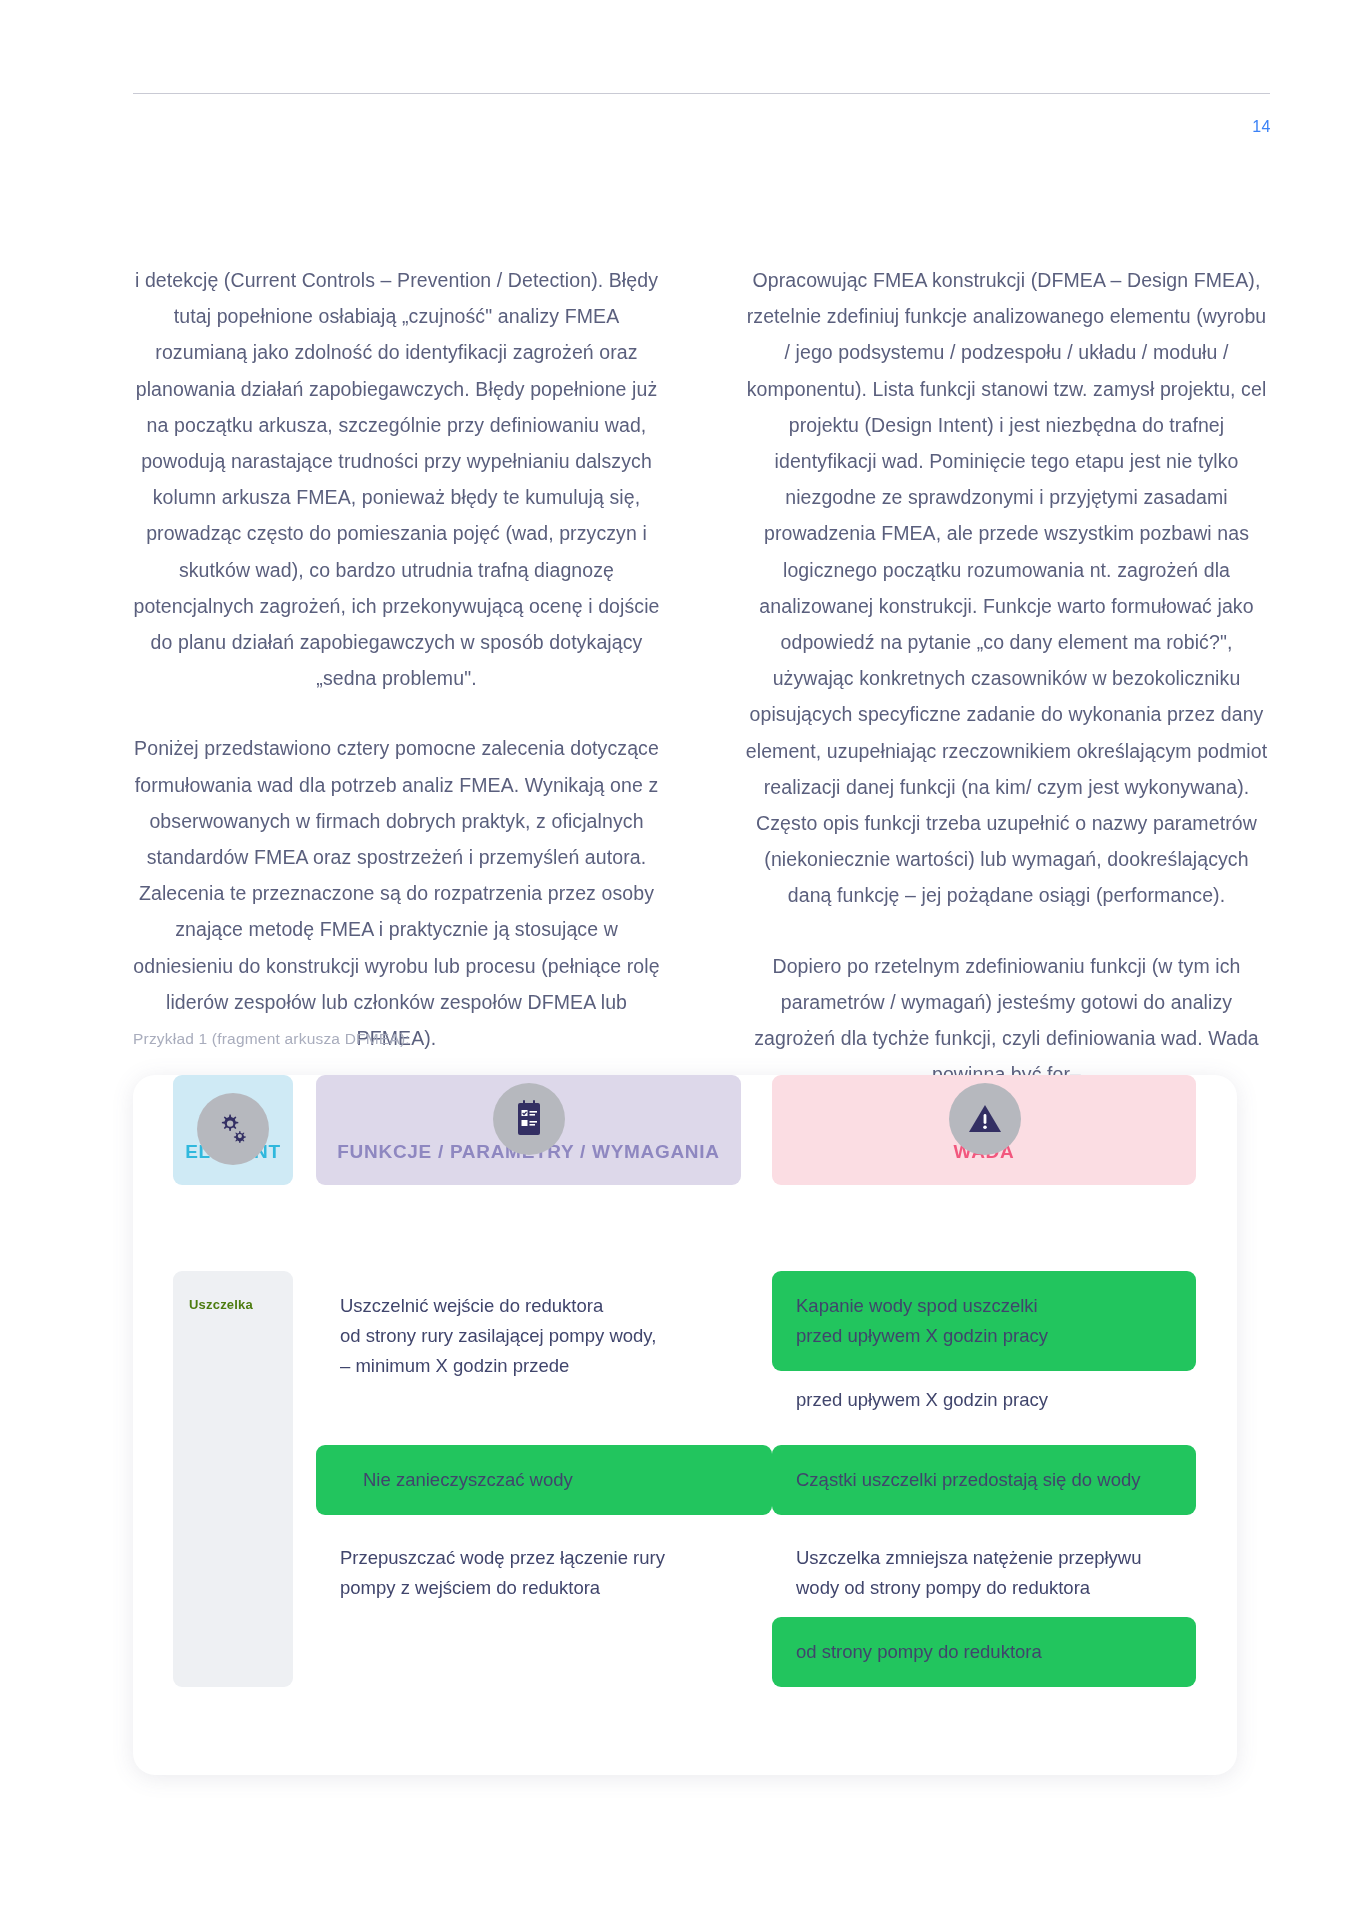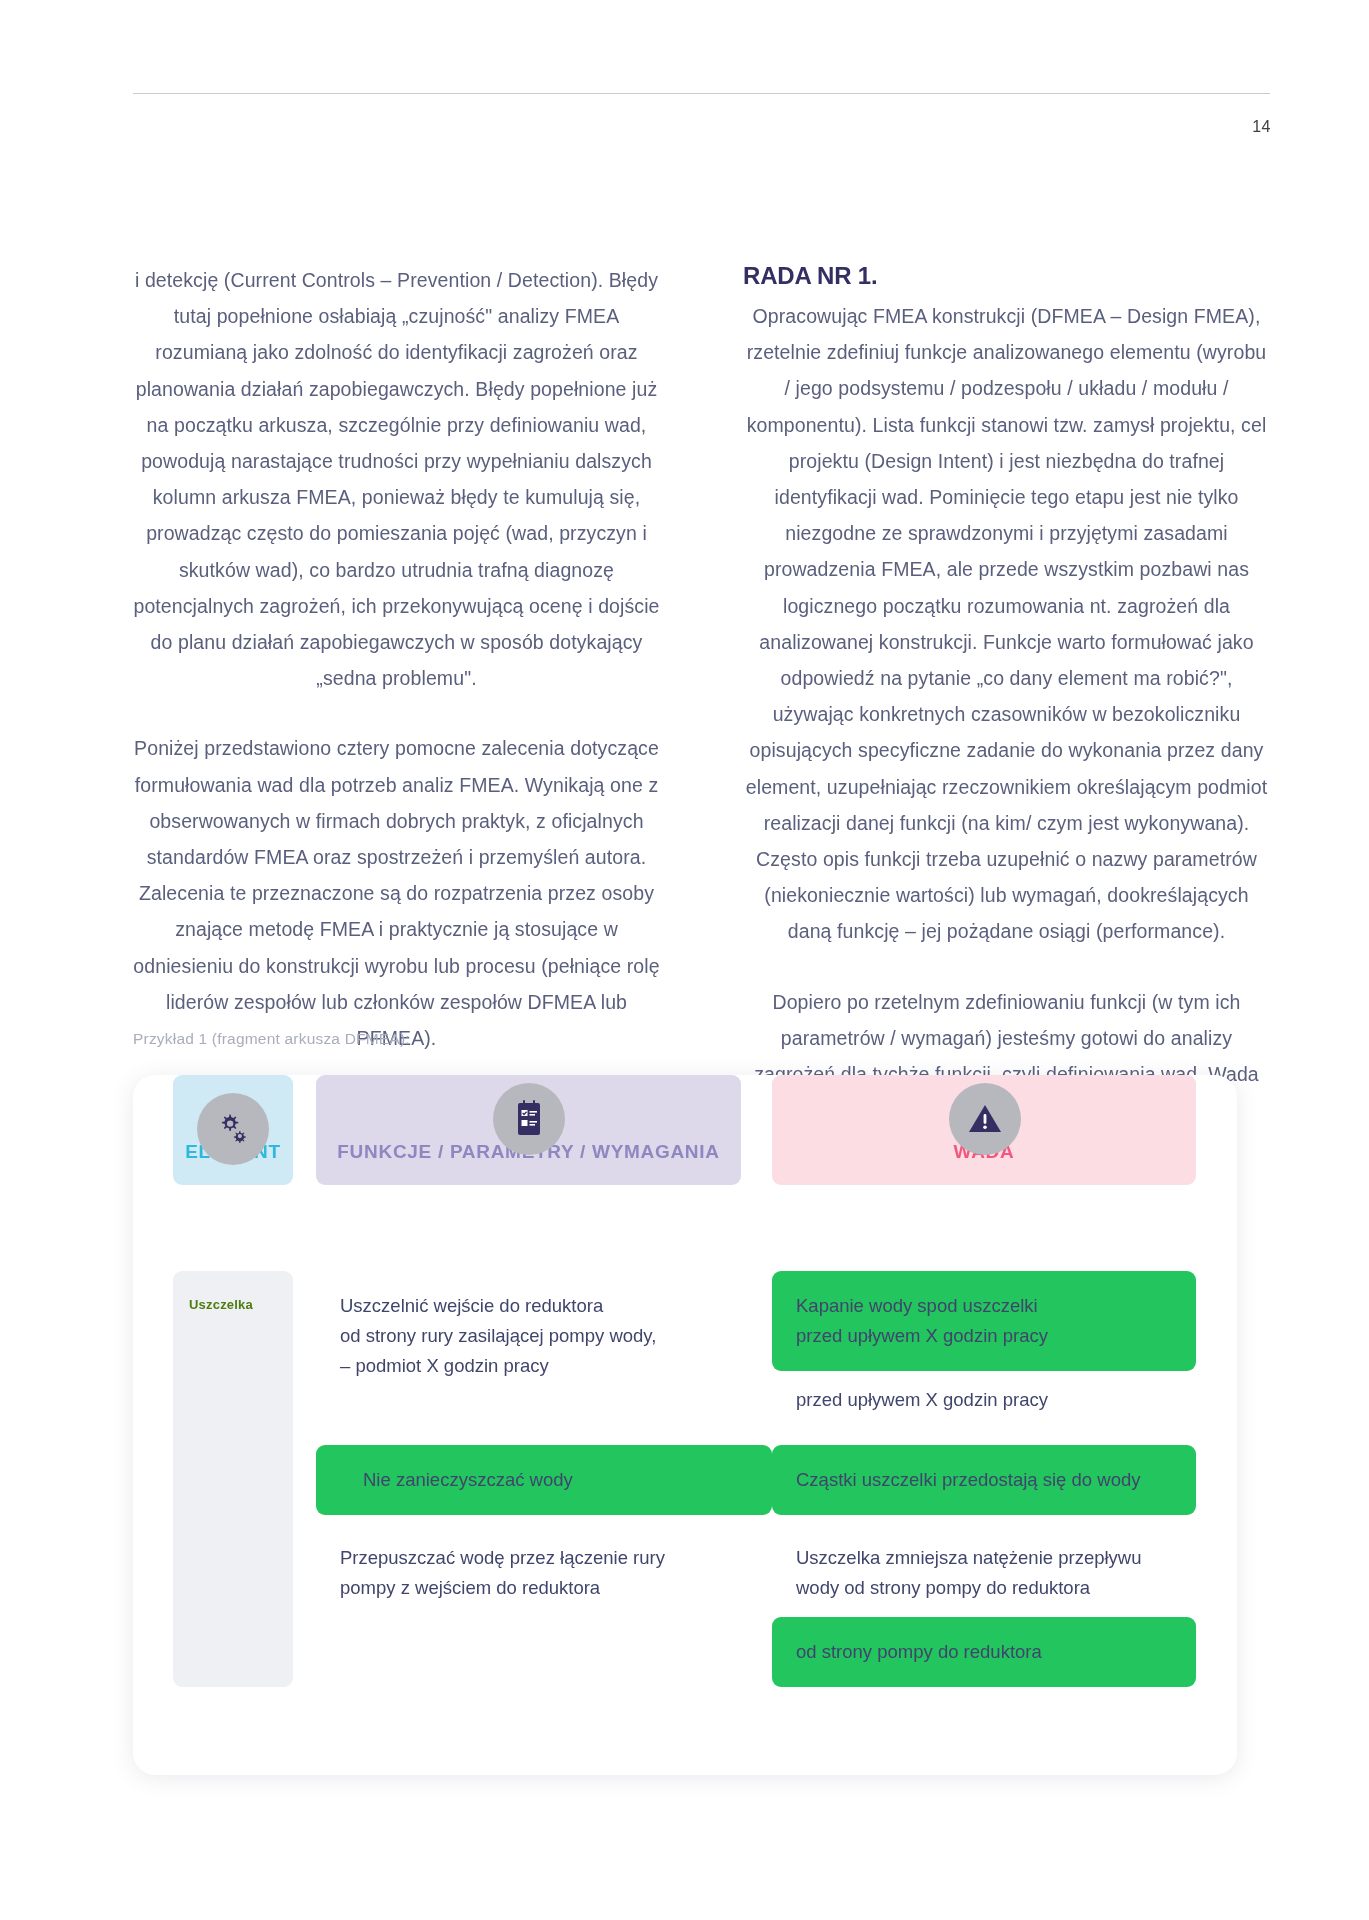--- a/index.html
+++ b/index.html
@@ -30,21 +30,21 @@
     width: 1137px;
     height: 1px;
     background: #c9cad4;
   }
   .page-number {
     position: absolute;
     right: 98px;
     top: 118px;
     font-size: 16px;
     letter-spacing: 0.5px;
-    color: #404040;
+    color: #3b82f6;
     font-family: "Liberation Sans", sans-serif;
   }
 
   
   .columns {
     position: absolute;
     left: 133px;
     top: 262px;
     width: 1137px;
     display: flex;
@@ -201,21 +201,20 @@
   <div class="page-number">14</div>
 
   <div class="columns">
 
     <div class="col">
       <p>i detekcję (Current Controls – Prevention / Detection). Błędy tutaj popełnione osłabiają „czujność" analizy FMEA rozumianą jako zdolność do identyfikacji zagrożeń oraz planowania działań zapobiegawczych. Błędy popełnione już na początku arkusza, szczególnie przy definiowaniu wad, powodują narastające trudności przy wypełnianiu dalszych kolumn arkusza FMEA, ponieważ błędy te kumulują się, prowadząc często do pomieszania pojęć (wad, przyczyn i skutków wad), co bardzo utrudnia trafną diagnozę potencjalnych zagrożeń, ich przekonywującą ocenę i dojście do planu działań zapobiegawczych w sposób dotykający „sedna problemu".</p>
       <p>Poniżej przedstawiono cztery pomocne zalecenia dotyczące formułowania wad dla potrzeb analiz FMEA. Wynikają one z obserwowanych w firmach dobrych praktyk, z oficjalnych standardów FMEA oraz spostrzeżeń i przemyśleń autora. Zalecenia te przeznaczone są do rozpatrzenia przez osoby znające metodę FMEA i praktycznie ją stosujące w odniesieniu do konstrukcji wyrobu lub procesu (pełniące rolę liderów zespołów lub członków zespołów DFMEA lub PFMEA).</p>
     </div>
 
     <div class="col">
-      <h2 class="advice-title">RADA NR 1.</h2>
       <p>Opracowując FMEA konstrukcji (DFMEA – Design FMEA), rzetelnie zdefiniuj funkcje analizowanego elementu (wyrobu / jego podsystemu / podzespołu / układu / modułu / komponentu). Lista funkcji stanowi tzw. zamysł projektu, cel projektu (Design Intent) i jest niezbędna do trafnej identyfikacji wad. Pominięcie tego etapu jest nie tylko niezgodne ze sprawdzonymi i przyjętymi zasadami prowadzenia FMEA, ale przede wszystkim pozbawi nas logicznego początku rozumowania nt. zagrożeń dla analizowanej konstrukcji. Funkcje warto formułować jako odpowiedź na pytanie „co dany element ma robić?", używając konkretnych czasowników w bezokoliczniku opisujących specyficzne zadanie do wykonania przez dany element, uzupełniając rzeczownikiem określającym podmiot realizacji danej funkcji (na kim/ czym jest wykonywana). Często opis funkcji trzeba uzupełnić o nazwy parametrów (niekoniecznie wartości) lub wymagań, dookreślających daną funkcję – jej pożądane osiągi (performance).</p>
       <p>Dopiero po rzetelnym zdefiniowaniu funkcji (w tym ich parametrów / wymagań) jesteśmy gotowi do analizy zagrożeń dla tychże funkcji, czyli definiowania wad. Wada powinna być for–</p>
     </div>
 
   </div>
 
   <div class="figure-caption">Przykład 1 (fragment arkusza DFMEA):</div>
 
   <div class="table-card">
     <div class="tbl">
@@ -263,21 +262,21 @@
       <div class="hdr-cell hdr-wada">
         <span class="hdr-label">WADA</span>
       </div>
 
       <div class="element-strip"></div>
       <div class="element-label">Uszczelka</div>
 
       <div class="cell f1">
         <span class="ln">Uszczelnić wejście do reduktora</span>
         <span class="ln">od strony rury zasilającej pompy wody,</span>
-        <span class="ln">– podmiot X godzin pracy</span>
+        <span class="ln">– minimum X godzin przede</span>
       </div>
       <div class="cell f2 shaded">
         <span class="ln">Nie zanieczyszczać wody</span>
       </div>
       <div class="cell f3">
         <span class="ln">Przepuszczać wodę przez łączenie rury</span>
         <span class="ln">pompy z wejściem do reduktora</span>
       </div>
 
       <div class="cell w1 shaded">

